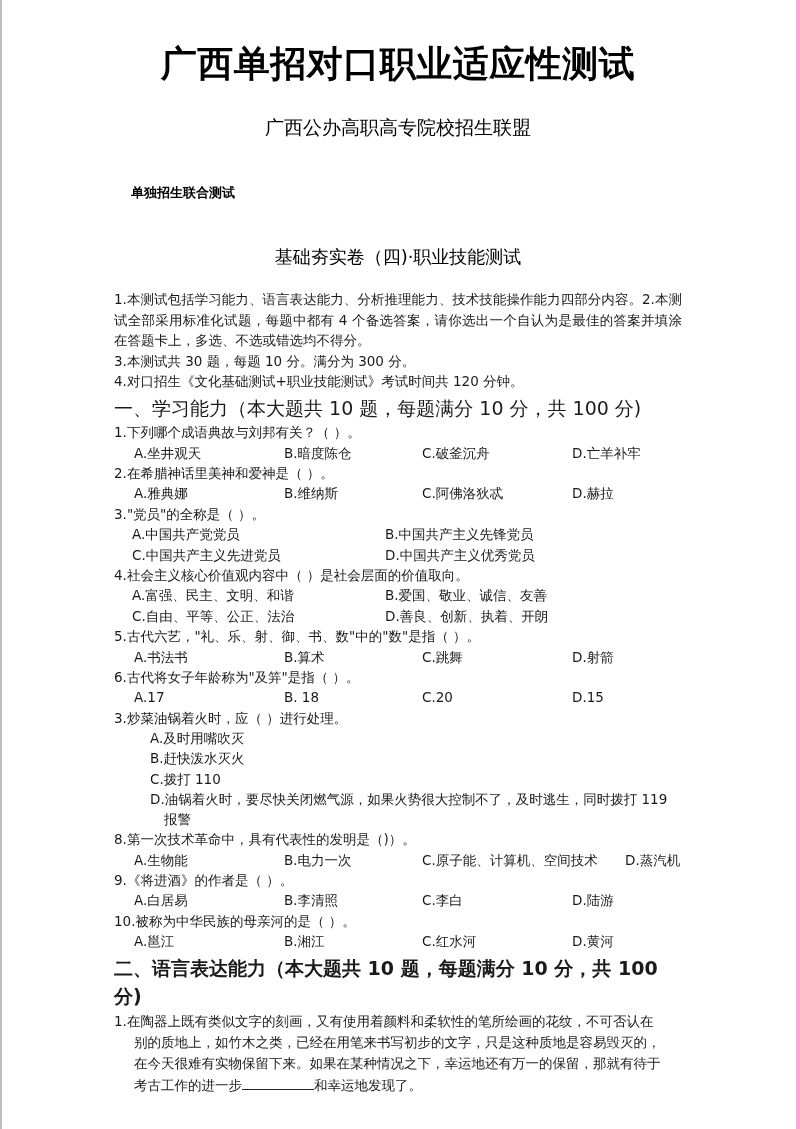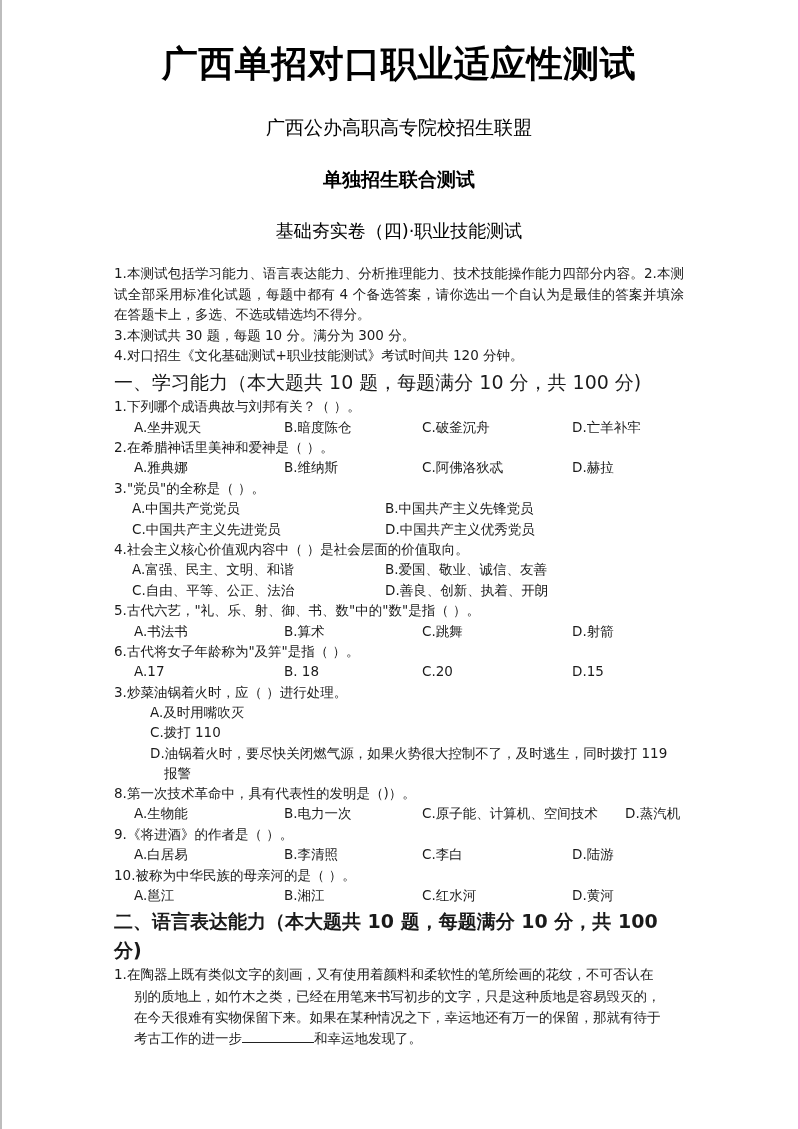--- a/index.html
+++ b/index.html
@@ -13,21 +13,21 @@
     font-family: "DejaVu Sans", "Liberation Sans", sans-serif;
     color: #1a1a1a;
     position: relative;
     overflow: hidden;
   }
   .page {
     width: 800px;
     height: 1129px;
     box-sizing: border-box;
     border-left: 2px solid #bdbdbd;
-    border-right: 2px solid #f9a8d4;
+    border-right: 4px solid #f9a8d4;
     background: #ffffff;
     position: relative;
   }
   .inner {
     padding: 0 114px 0 112px;
     box-sizing: border-box;
   }
 
   
   .main-title {
@@ -42,24 +42,23 @@
   }
   .sub-title-1 {
     text-align: center;
     font-size: 19px;
     font-weight: 400;
     margin: 0;
     padding-top: 30px;
     color: #000;
   }
   .sub-title-2 {
-    text-align: center;
-    font-size: 19px;
-    font-weight: 700;
-    margin: 0;
+    font-size: 13px;
+    font-weight: 700;
+    margin: 17px;
     padding-top: 26px;
     color: #000;
   }
   .sub-title-3 {
     text-align: center;
     font-size: 18px;
     font-weight: 400;
     margin: 0;
     padding-top: 26px;
     color: #000;
@@ -226,20 +225,21 @@
     <div class="opt-row">
       <span class="opt c1">A.17</span>
       <span class="opt c2">B. 18</span>
       <span class="opt c3">C.20</span>
       <span class="opt c4">D.15</span>
     </div>
 
     <div class="q-stem">3.炒菜油锅着火时，应（       ）进行处理。</div>
     <div class="opt-stack">
       <div>A.及时用嘴吹灭</div>
+      <div>B.赶快泼水灭火</div>
       <div>C.拨打 110</div>
       <div>D.油锅着火时，要尽快关闭燃气源，如果火势很大控制不了，及时逃生，同时拨打 119</div>
       <div class="cont">报警</div>
     </div>
 
     <div class="q-stem">8.第一次技术革命中，具有代表性的发明是（)）。</div>
     <div class="opt-row">
       <span class="opt c1">A.生物能</span>
       <span class="opt c2">B.电力一次</span>
       <span class="opt c3w">C.原子能、计算机、空间技术</span>

